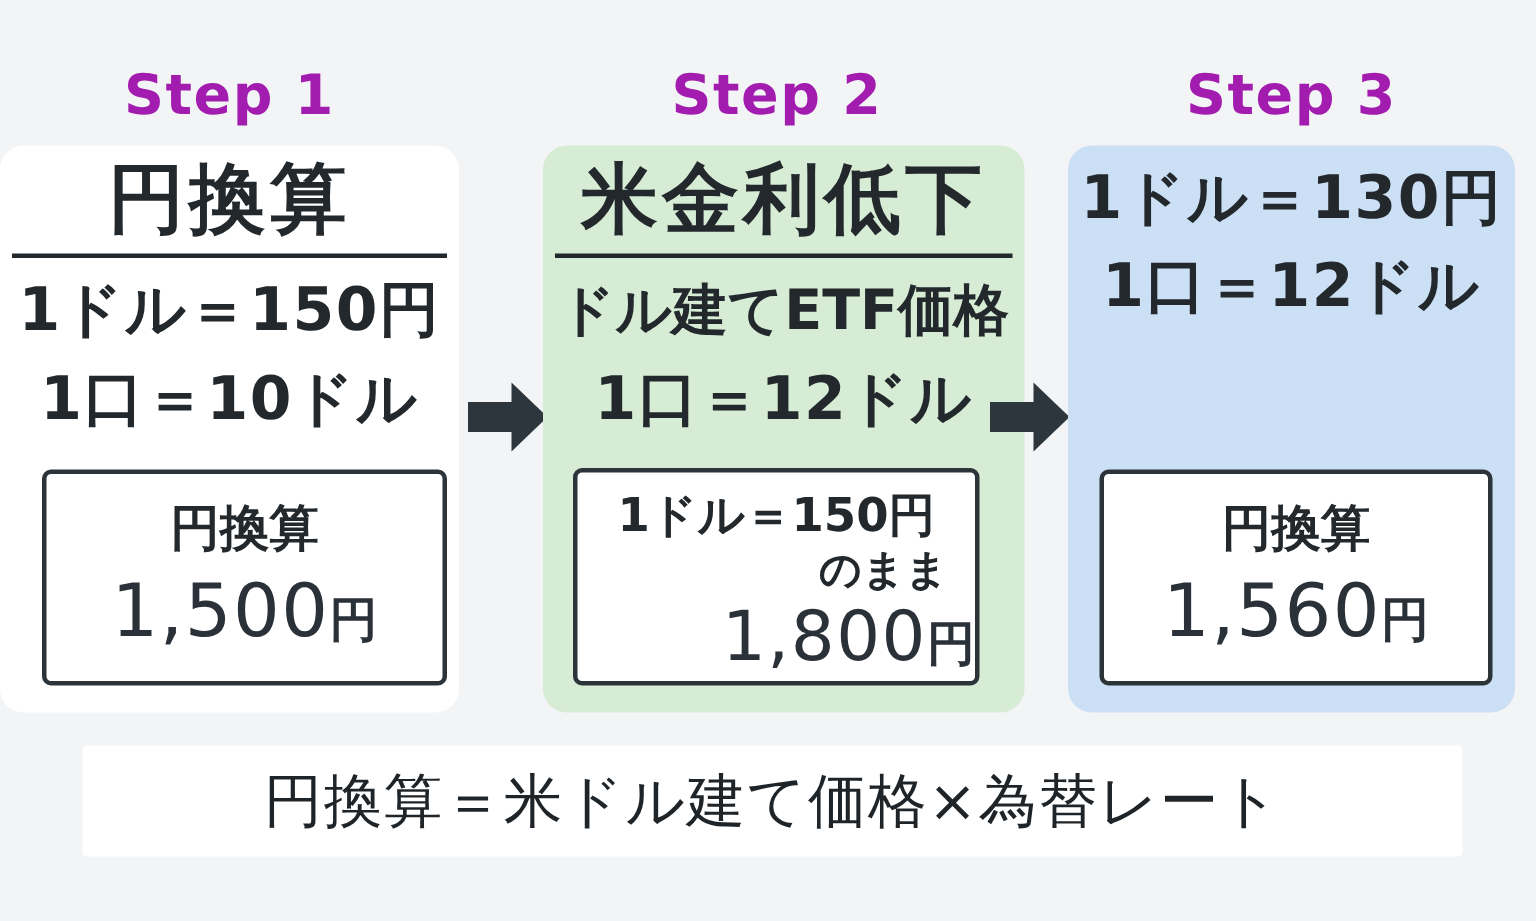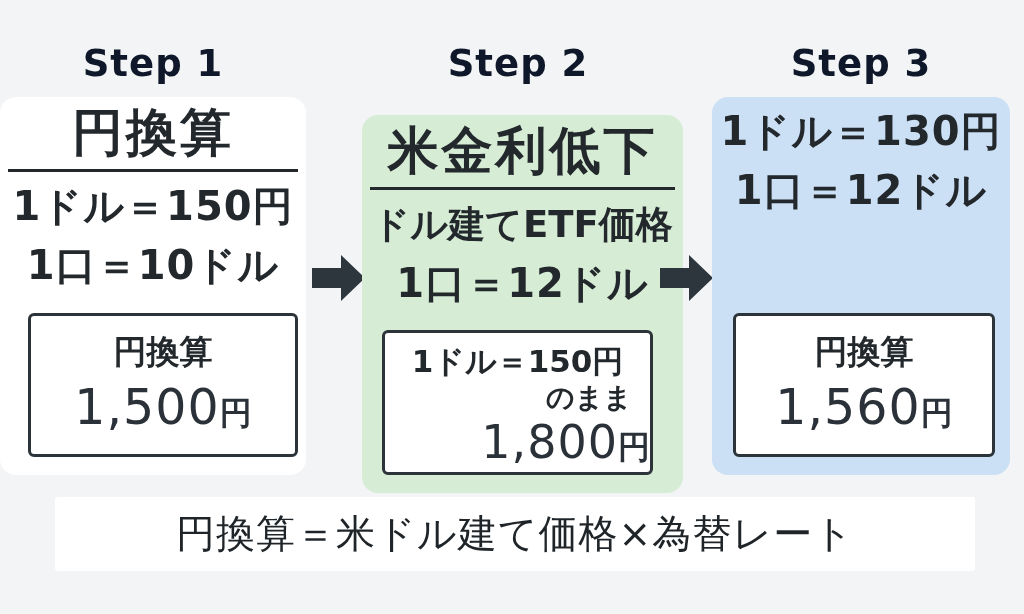--- a/index.html
+++ b/index.html
@@ -8,33 +8,33 @@
     background:#f3f4f5;
     font-family:"DejaVu Sans","Liberation Sans",sans-serif;
     color:#23282c;
     overflow:hidden;
   }
   .canvas { position:relative; width:1024px; height:614px; }
 
   
   .step-label {
     position:absolute; top:42px; height:46px;
-    text-align:center; font-size:37px; font-weight:700; color:#0f172a;
+    text-align:center; font-size:37px; font-weight:700; color:#a21caf;
     letter-spacing:1px;
   }
   .step-label.s1 { left:0;   width:306px; }
   .step-label.s2 { left:362px; width:312px; }
   .step-label.s3 { left:712px; width:298px; }
 
   
   .panel {
     position:absolute; top:97px; height:378px; border-radius:16px;
   }
   .panel.p1 { left:0;     width:306px; background:#ffffff; }
-  .panel.p2 { left:362px; width:321px; background:#d6ecd5;margin-top:18px; }
+  .panel.p2 { left:362px; width:321px; background:#d6ecd5; }
   .panel.p3 { left:712px; width:298px; background:#cbdff5; }
 
   .panel-title-wrap {
     height:75px; margin:0 8px;
     border-bottom:3px solid #23282c;
     display:flex; align-items:center; justify-content:center;
   }
   .panel-title {
     font-size:51px; font-weight:900; letter-spacing:3px;
     color:#23282c; white-space:nowrap;

